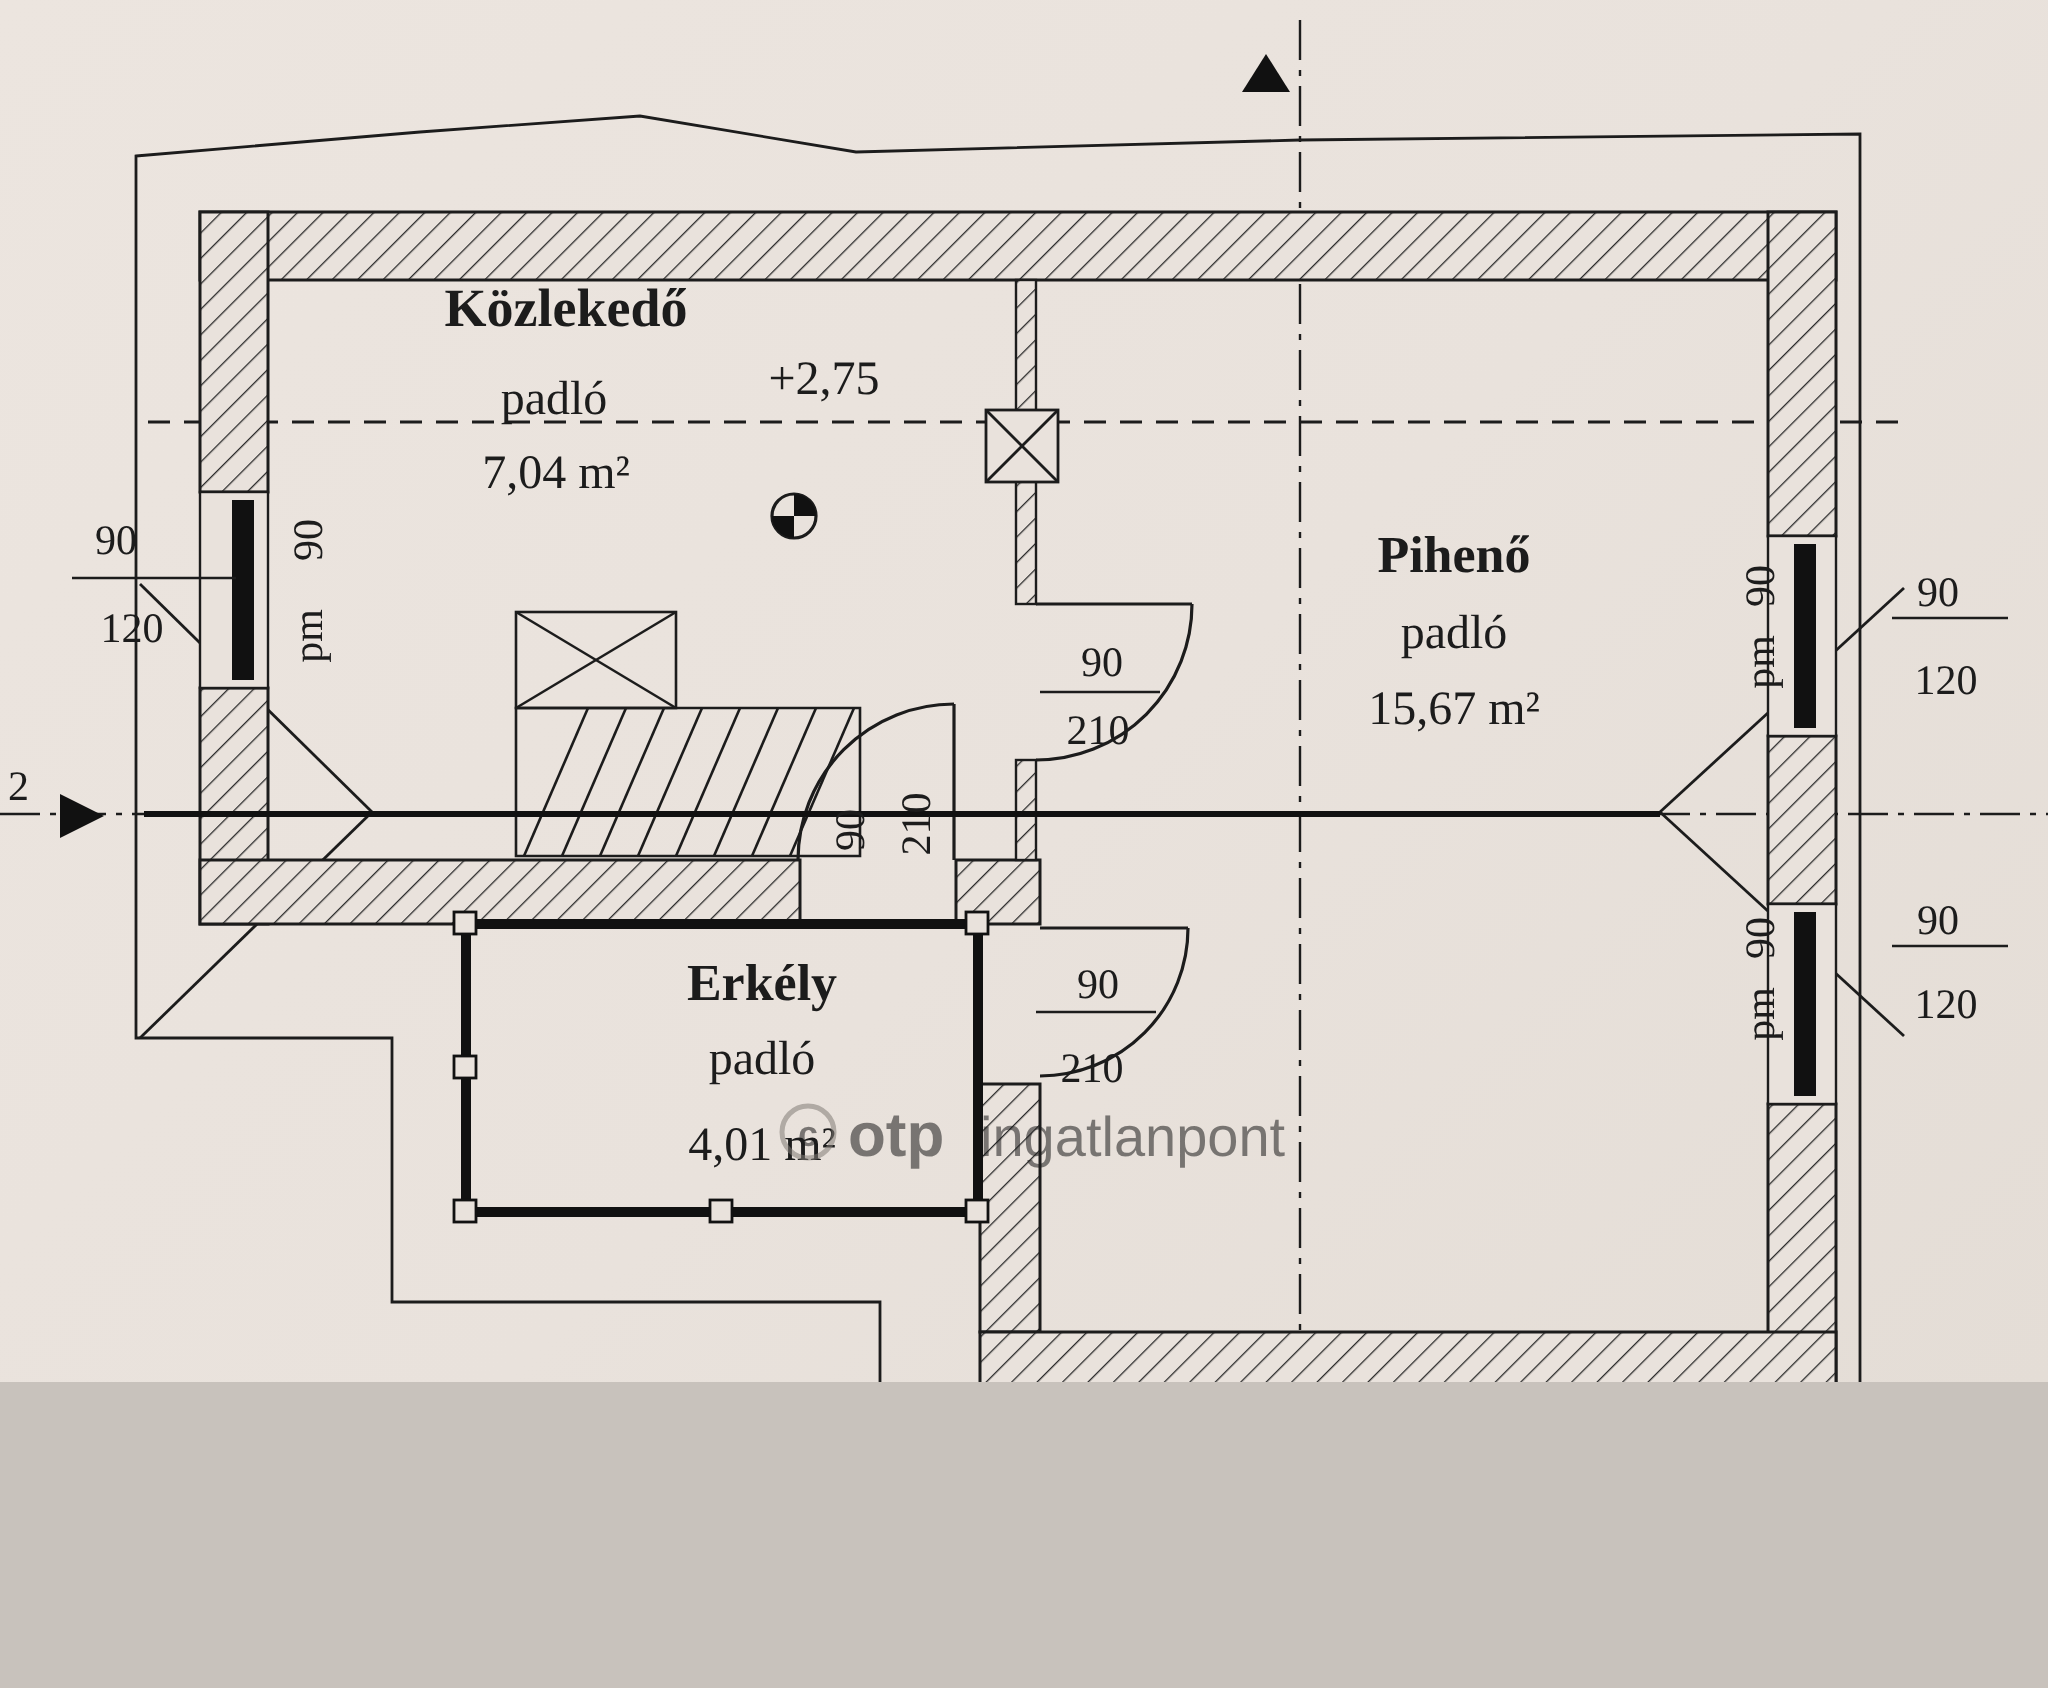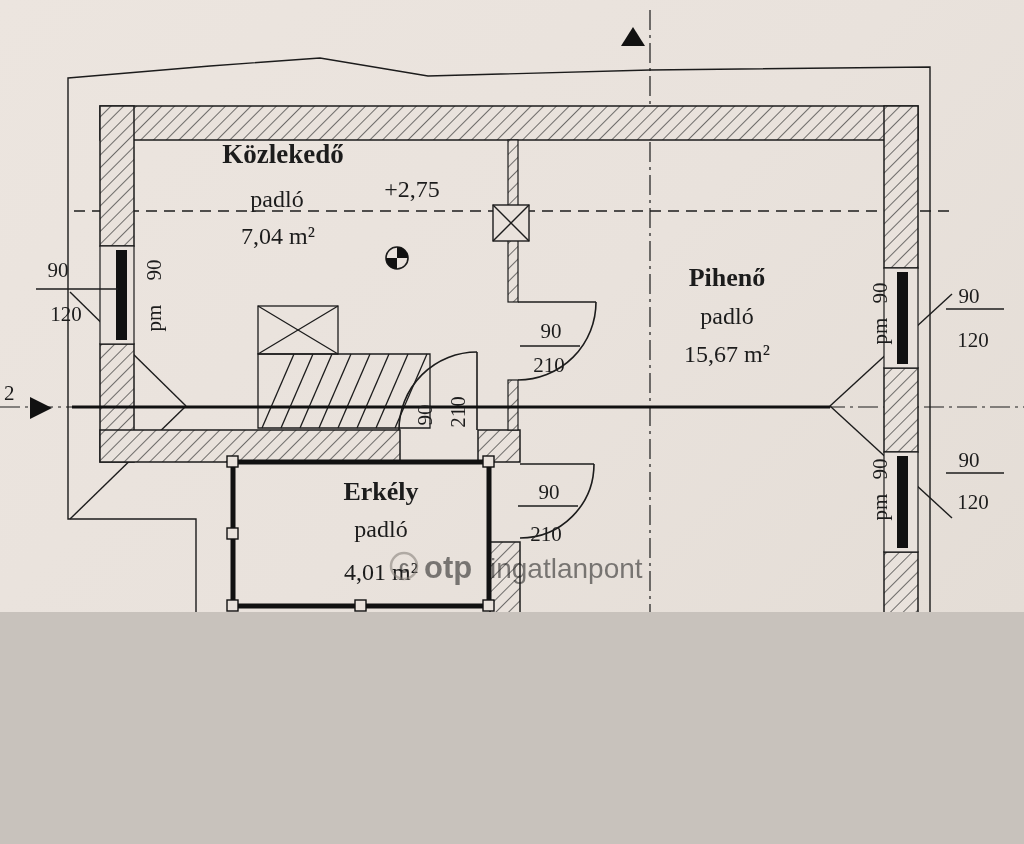--- a/index.html
+++ b/index.html
@@ -1,17 +1,17 @@
 <!DOCTYPE html>
 <html><head>
 <meta charset="utf-8">
 <style>
   html,body{margin:0;padding:0;background:#c8c2bc;}
   .stage{
-    position:relative;width:1024px;height:612px;overflow:hidden;
+    position:relative;width:1024px;height:691px;overflow:hidden;
     background:linear-gradient(135deg,#ece5df 0%,#e9e2dc 55%,#e4ddd6 100%);
     font-family:"Liberation Serif", serif;
   }
   svg{position:absolute;top:0;left:0;}
   text{fill:#1c1c1c;}
   .room-name{font-weight:bold;font-size:27px;}
   .room-sub{font-size:24px;}
   .dim{font-size:21px;}
   .lvl{font-size:24px;}
   .wm-brand{font-family:"Liberation Sans",sans-serif;font-weight:bold;font-size:31px;}

